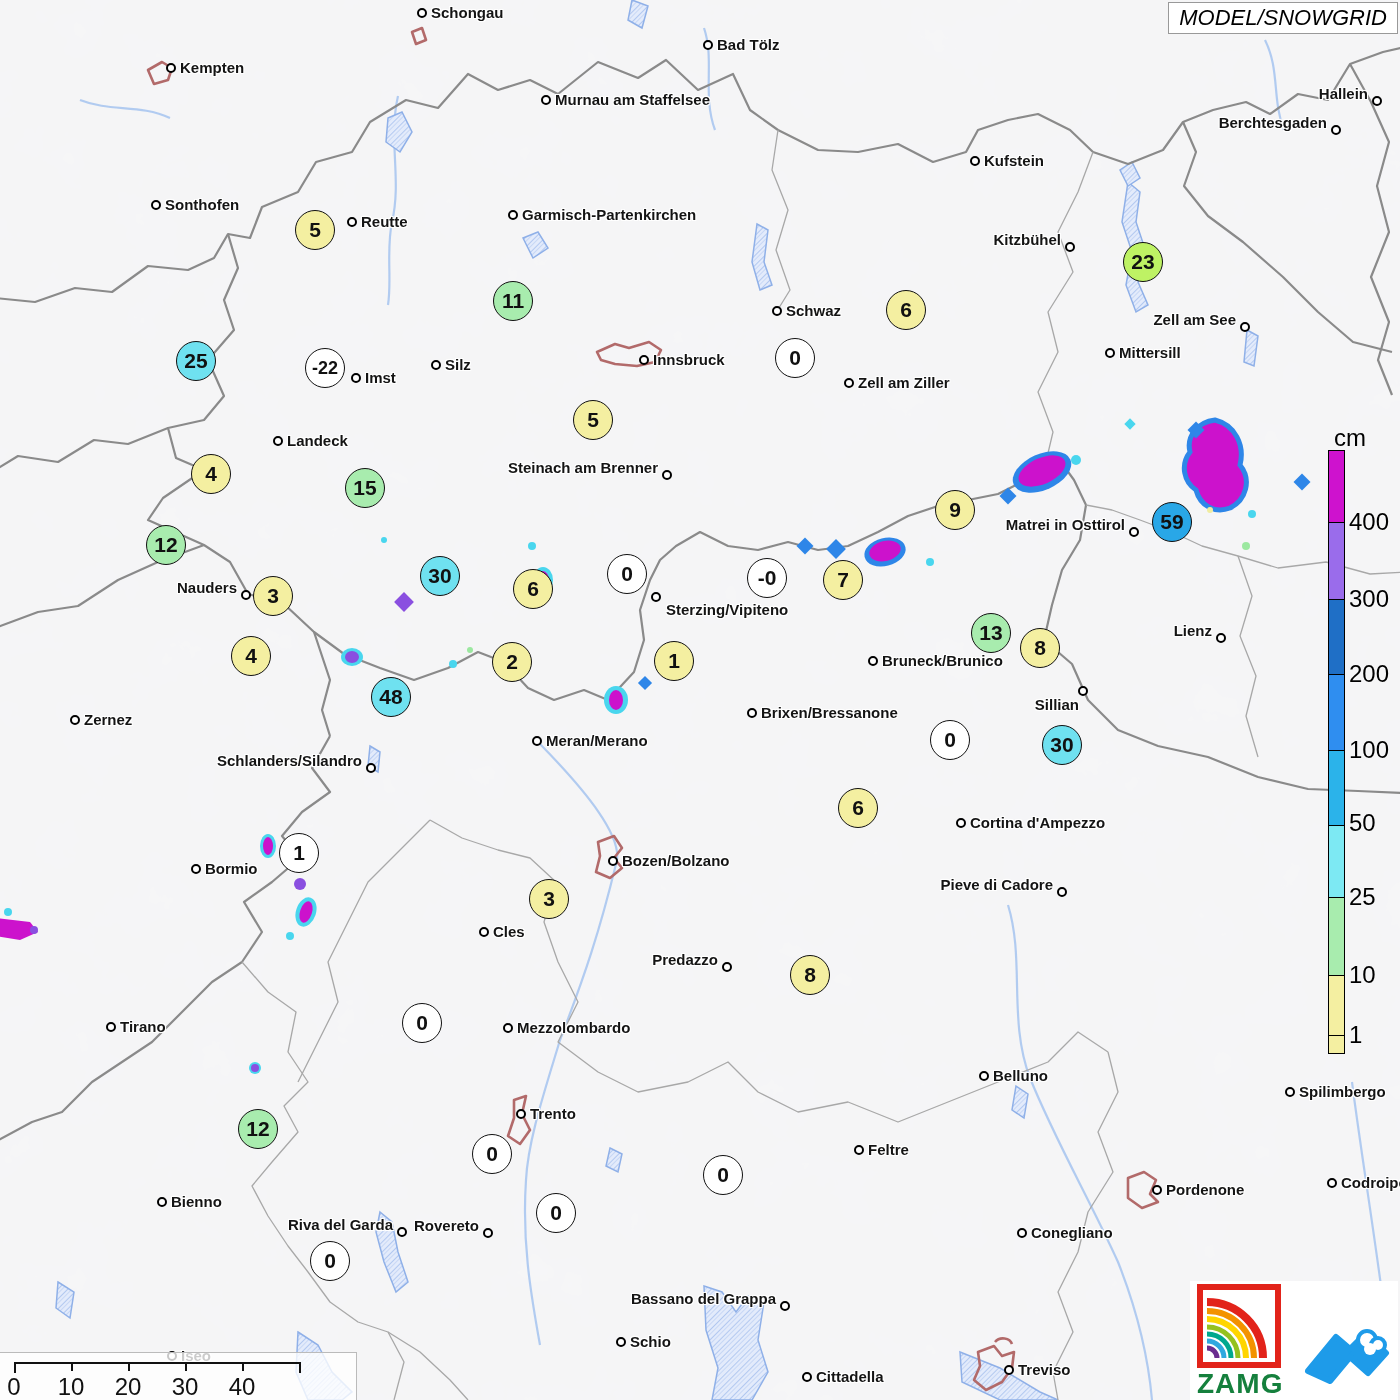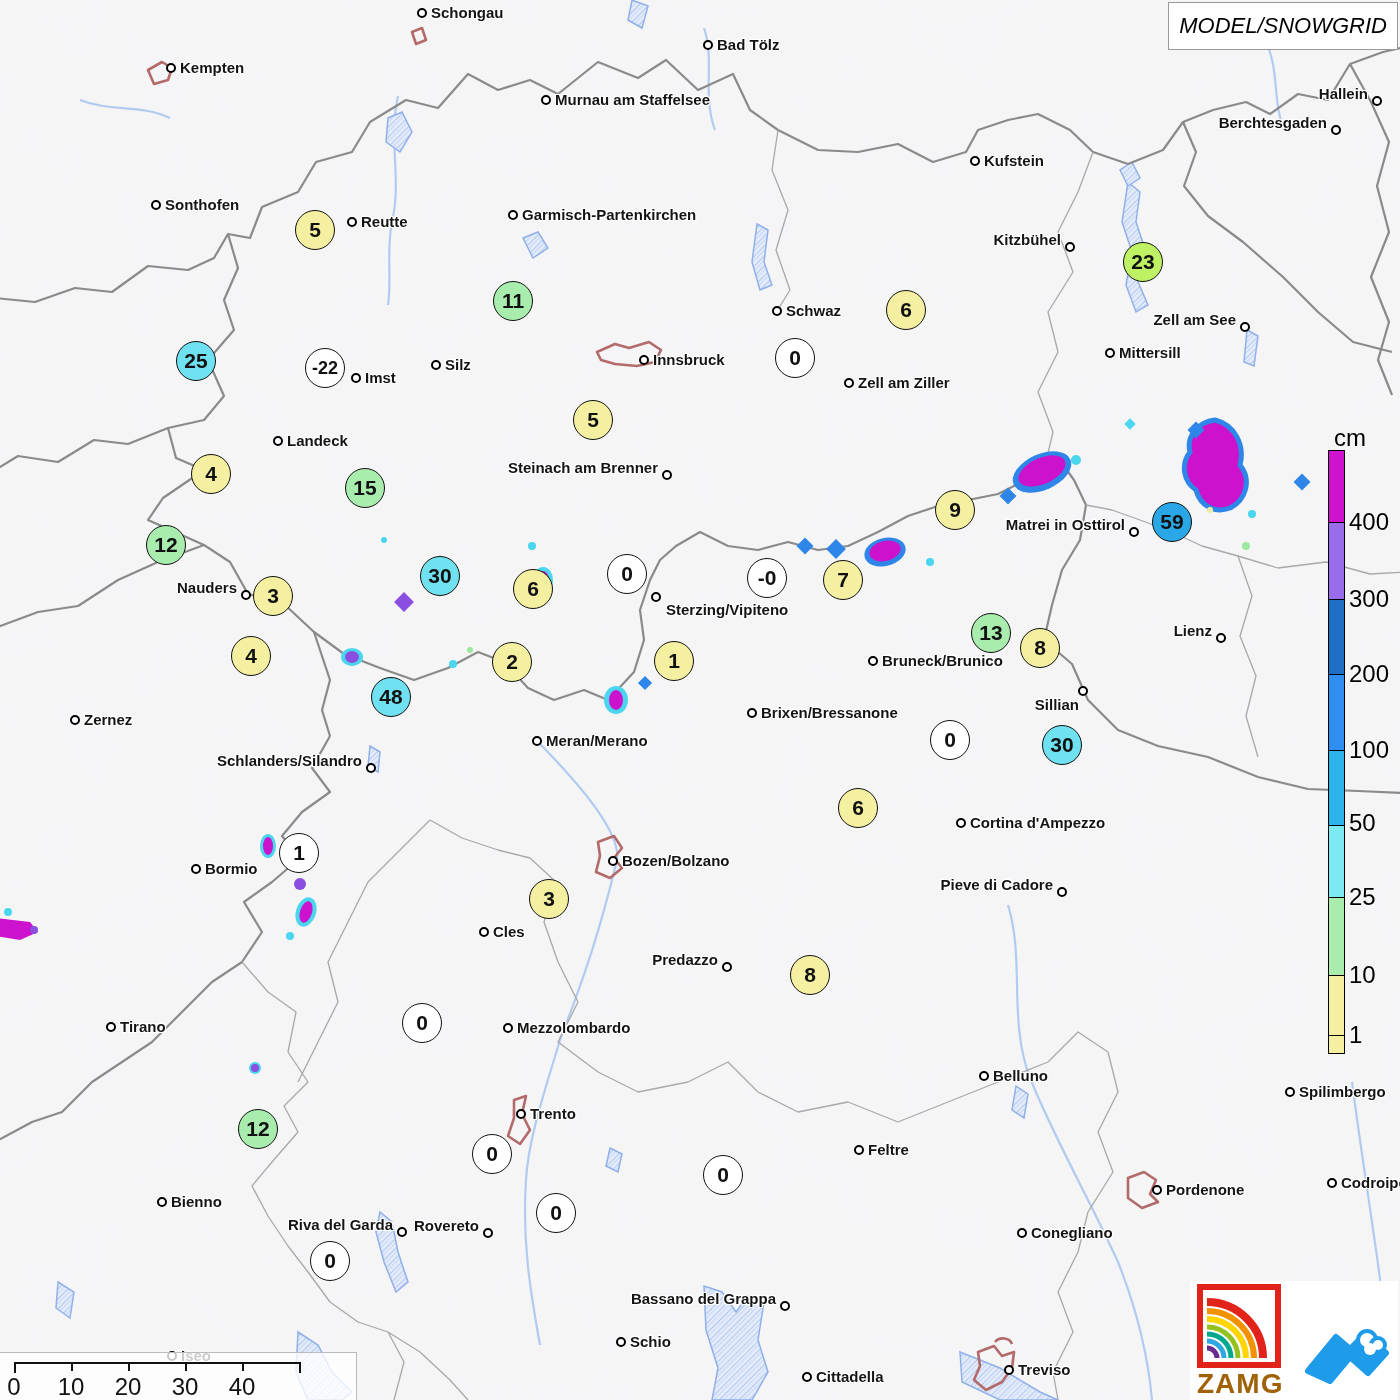--- a/index.html
+++ b/index.html
@@ -20,40 +20,40 @@
   .badge{position:absolute;width:40px;height:40px;border-radius:50%;box-sizing:border-box;
          border:1.6px solid #111;transform:translate(-50%,-50%);
          display:flex;align-items:center;justify-content:center;
          font-weight:bold;font-size:21px;color:#111;}
   
   .panel{position:absolute;background:#fff;border:1px solid #999;}
   #title-box{left:0;top:0;border-left:0;border-top:0;padding:5px 14px 7px 10px;}
   #title-line1{font-size:22px;color:#000;}
   #title-line1 b{font-weight:bold;}
   #title-line2{font-size:21px;font-style:italic;color:#000;margin-top:2px;}
-  #model-box{right:2px;top:2px;padding:10px 10px;}
+  #model-box{right:2px;top:2px;padding:2px 10px;}
   #model-label{font-size:22px;font-style:italic;color:#000;}
   
   #legend{position:absolute;left:1328px;top:424px;}
   #legend-unit{position:absolute;left:6px;top:0;font-size:24px;color:#000;}
   #legend-bar{position:absolute;left:0;top:26px;width:15px;border:1px solid #000;}
   .lseg{width:15px;border-bottom:1px solid #000;box-sizing:border-box;}
   .lseg:last-child{border-bottom:0;}
   .ltick{position:absolute;left:21px;font-size:24px;color:#000;transform:translateY(-50%);
          text-shadow:0 0 2px #fff;}
   
   #scalebar{position:absolute;left:0;top:1352px;width:356px;height:48px;
             background:rgba(255,255,255,0.78);border:1px solid #bbb;border-bottom:0;border-left:0;}
   #sb-line{position:absolute;left:14px;top:9px;width:285px;height:2px;background:#111;}
   .sb-tick{position:absolute;top:9px;width:2px;height:11px;background:#111;}
   .sb-label{position:absolute;top:20px;transform:translateX(-50%);font-size:24px;color:#111;}
   
   #logo-card{position:absolute;left:1190px;top:1281px;width:208px;height:119px;background:#fff;}
   #zamg-text{position:absolute;left:1197px;top:1368px;width:84px;text-align:center;
-             font-size:28px;font-weight:bold;letter-spacing:1px;color:#a16207;}
+             font-size:28px;font-weight:bold;letter-spacing:1px;color:#15803d;}
 </style>
 </head>
 <body>
 
 <div id="stage">
 
   <svg id="map-svg" width="1400" height="1400" viewBox="0 0 1400 1400">
     <defs>
       <filter id="terrain" x="0" y="0" width="100%" height="100%">
         <feTurbulence type="fractalNoise" baseFrequency="0.016" numOctaves="5" seed="11" result="n"></feTurbulence>

